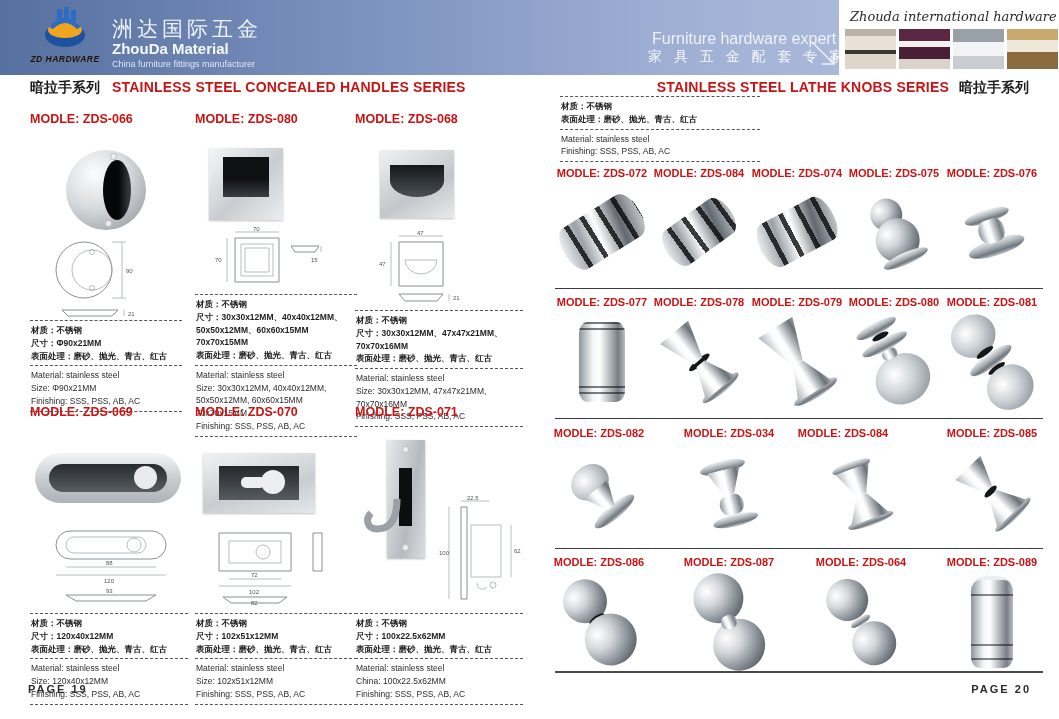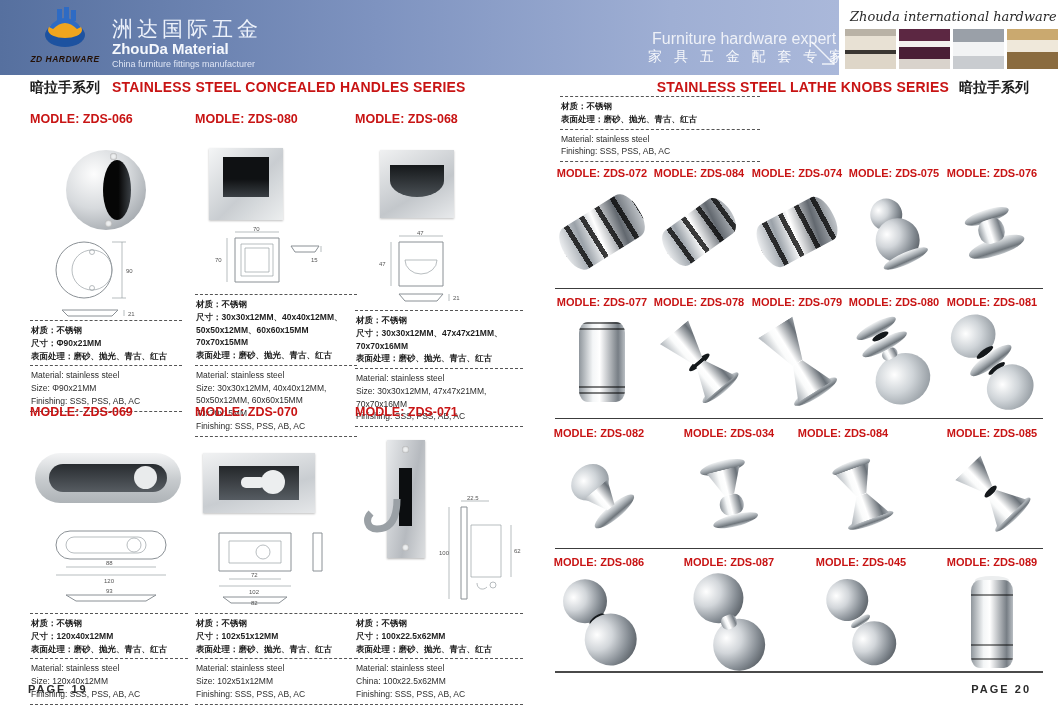--- a/index.html
+++ b/index.html
@@ -468,21 +468,21 @@
     <div class="cone-dn" style="width:42px;height:30px"></div>
     <div class="ringd" style="width:16px;height:6px"></div>
     <div class="cone-up" style="width:44px;height:28px"></div>
     <div class="disc" style="width:48px;height:10px;margin-top:-4px"></div>
   </div>
 </div>
 <div class="rline" style="top:548px"></div>
 
 <div class="rlabel" style="left:551px;top:556px">MODLE: ZDS-086</div>
 <div class="rlabel" style="left:681px;top:556px">MODLE: ZDS-087</div>
-<div class="rlabel" style="left:813px;top:556px">MODLE: ZDS-045</div>
+<div class="rlabel" style="left:813px;top:556px">MODLE: ZDS-064</div>
 <div class="rlabel" style="left:944px;top:556px">MODLE: ZDS-089</div>
 
 <div class="pbox" style="left:549px;top:572px">
   <div class="stk" style="transform:rotate(-34deg)">
     <div class="ball" style="width:44px;height:44px"></div>
     <div class="ringd" style="width:18px;height:8px;margin:-4px 0"></div>
     <div class="ball" style="width:52px;height:52px;margin-top:-2px"></div>
   </div>
 </div>
 <div class="pbox" style="left:679px;top:572px">

